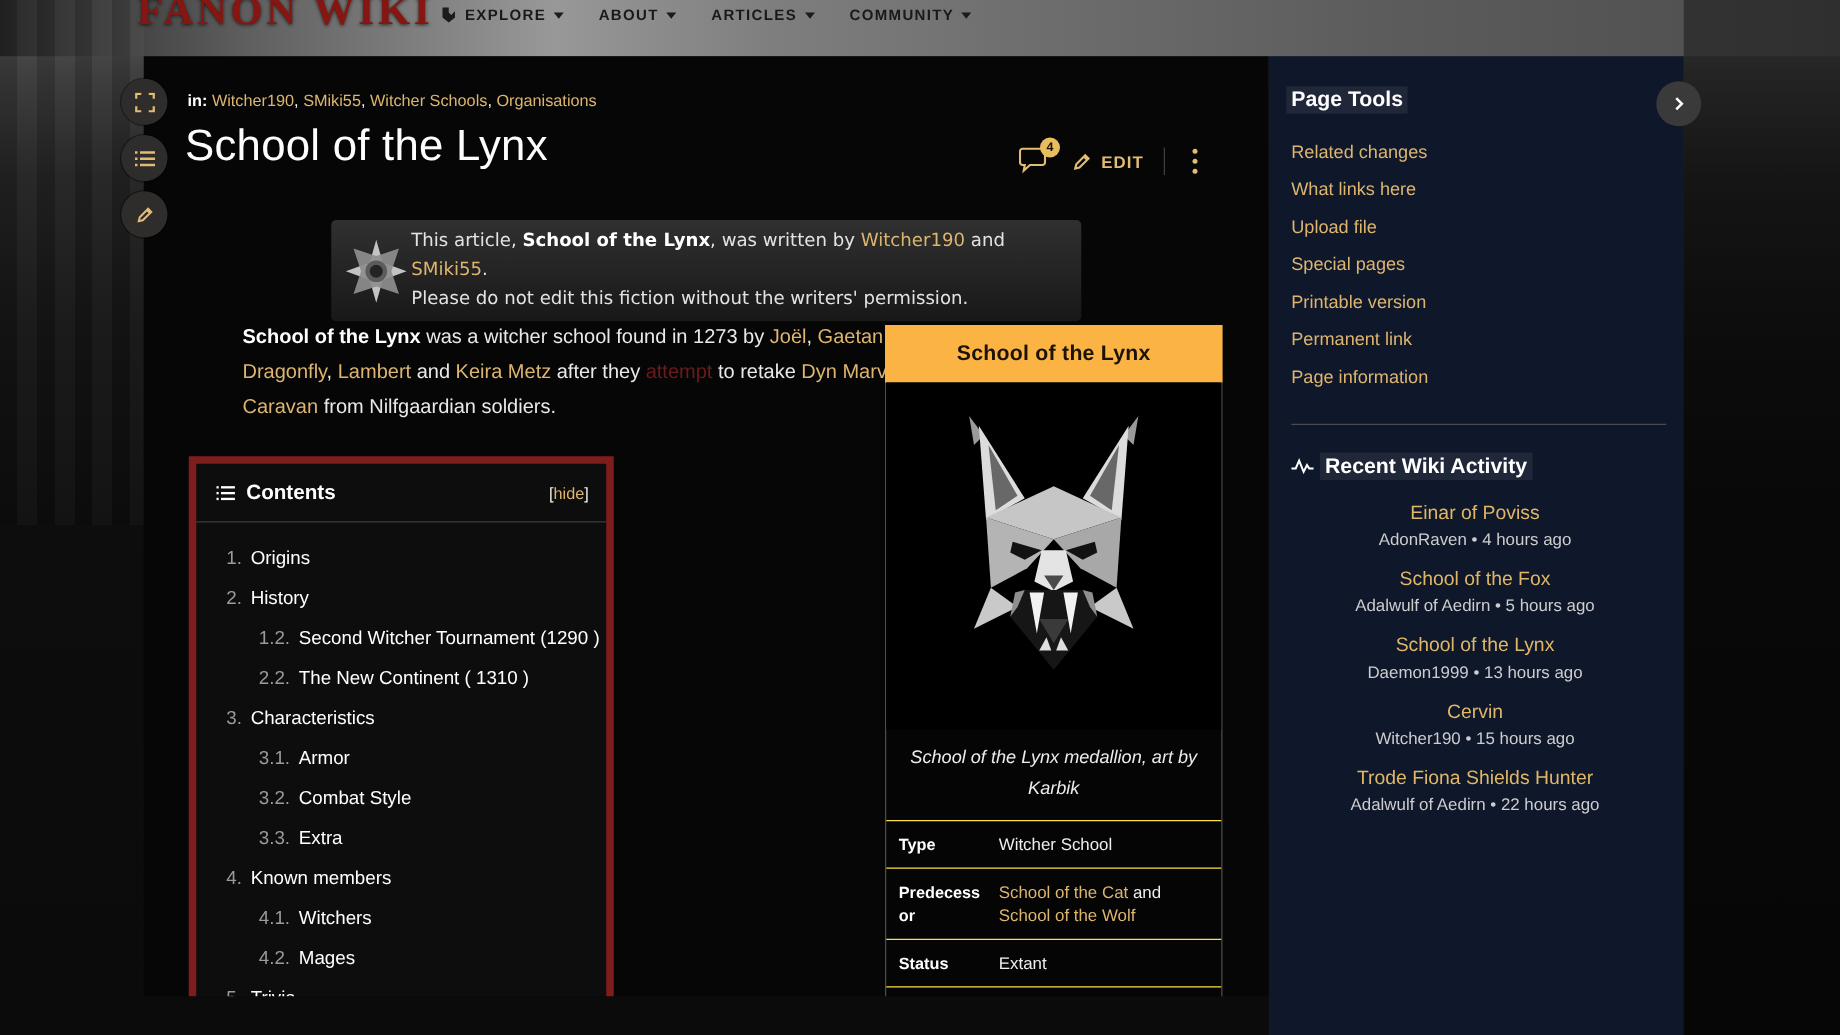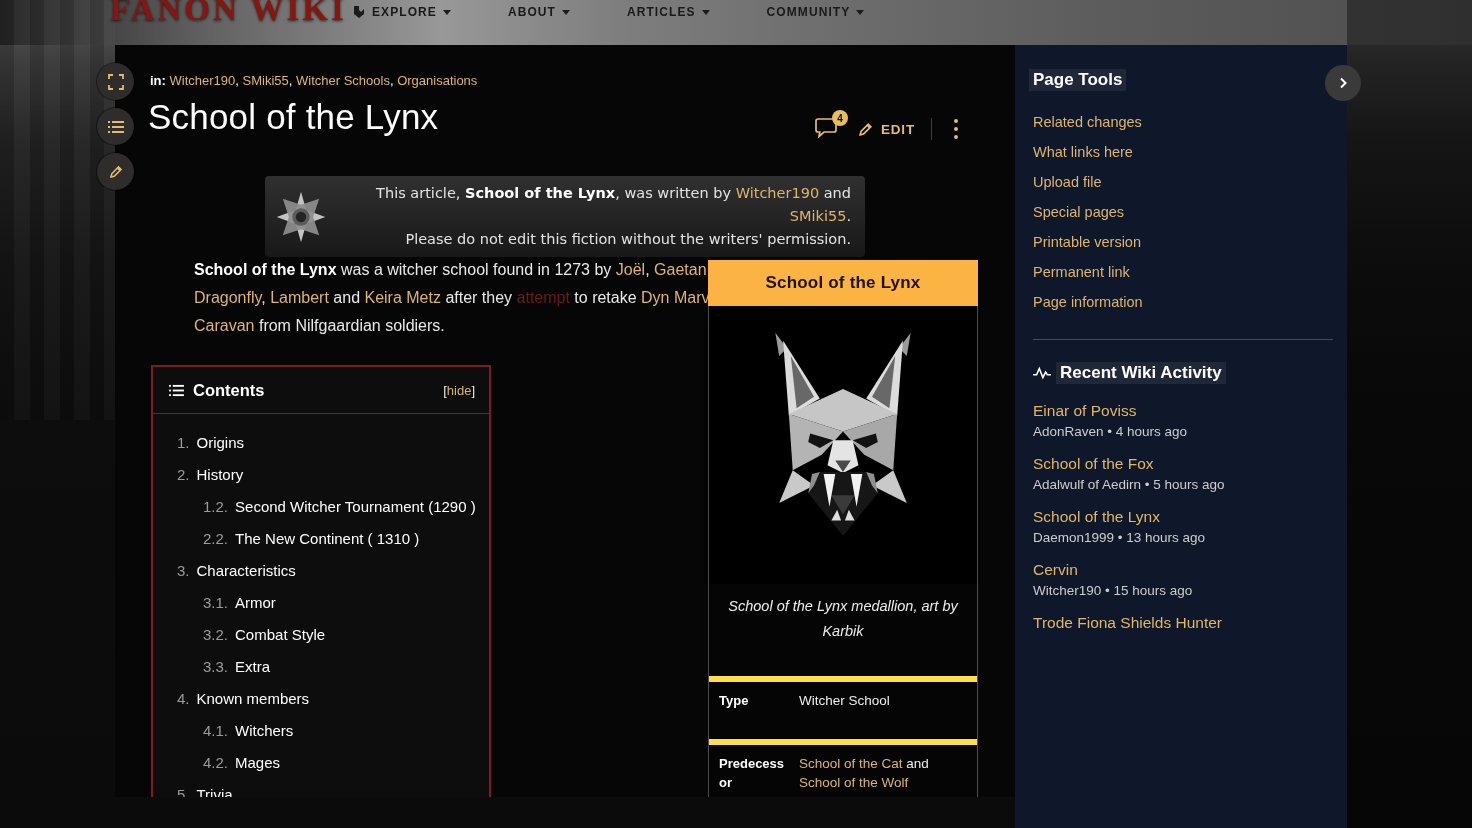--- a/index.html
+++ b/index.html
@@ -12,21 +12,21 @@
   
   .bg-top { position:absolute; left:0; top:0; width:1472px; height:45px;
     background:linear-gradient(90deg,#242424 0%,#616161 14%,#989898 30%,#7e7e7e 42%,#6f6f6f 55%,#5c5c5c 75%,#4d4d4d 100%); }
   .bg-left-streaks { position:absolute; left:0; top:0; width:115px; height:420px;
     background:repeating-linear-gradient(90deg, rgba(0,0,0,.22) 0 14px, rgba(255,255,255,.05) 14px 30px); opacity:.5; }
   .bg-right-shade { position:absolute; left:1347px; top:0; width:125px; height:828px; background:rgba(0,0,0,.38); }
 
   .wiki-logo { position:absolute; left:110px; top:-9px; font-family:"Liberation Serif", serif;
     font-weight:bold; font-size:33px; letter-spacing:3px; color:#871510; text-shadow:0 1px 3px rgba(0,0,0,.7); }
 
-  .topnav { position:absolute; left:352px; top:5px; display:flex; align-items:center; gap:57px; }
+  .topnav { position:absolute; left:352px; top:5px; display:flex; align-items:center; gap:28px; }
   .topnav .nav-item { display:flex; align-items:center; gap:6px; color:#191919; font-size:12px;
     font-weight:bold; letter-spacing:.09em; cursor:pointer; }
   .caret { width:0; height:0; border-left:4px solid transparent; border-right:4px solid transparent; border-top:5px solid #1b1b1b; }
 
   
   .main-wrap { position:absolute; left:115px; top:45px; width:900px; height:752px; background:#060606; overflow:hidden; }
 
   
   .float-btn { position:absolute; width:37px; height:37px; border-radius:50%; background:#2e2d2b;
     display:flex; align-items:center; justify-content:center; z-index:30; cursor:pointer; box-shadow:0 0 0 1px rgba(0,0,0,.4); }
@@ -44,59 +44,59 @@
     color:#161006; font-size:10px; font-weight:bold; display:flex; align-items:center; justify-content:center; }
   .edit-btn { display:flex; align-items:center; gap:7px; color:#e2bc74; font-size:13.5px; font-weight:bold;
     letter-spacing:.06em; cursor:pointer; }
   .vdiv { width:1px; height:22px; background:#3f3f3f; }
   .kebab { display:flex; flex-direction:column; gap:4px; padding:4px 6px; cursor:pointer; }
   .kebab i { width:4px; height:4px; border-radius:50%; background:#e2bc74; }
 
   .notice { position:absolute; left:150px; top:131px; width:600px; min-height:53px; border-radius:4px;
     background:linear-gradient(180deg,#303030,#181818); display:flex; align-items:center; padding:6px 14px 6px 8px;
     font-family:"DejaVu Sans", sans-serif; }
-  .notice .txt { flex:1; text-align:right; font-size:14.5px; line-height:23px; color:#e3e3e3; }
+  .notice .txt { flex:1; text-align:left; font-size:14.5px; line-height:23px; color:#e3e3e3; }
   .notice b { color:#fff; }
 
   .intro { position:absolute; left:35px; top:211px; width:552px; font-size:16px; line-height:28px; color:#e9e9e9;margin-left:44px; }
   .intro b { color:#fff; }
 
   
-  .toc { position:absolute; left:36px; top:320px; width:340px; height:453px; background:#0d0d0d; border:2px solid #7f1d1d; }
+  .toc { position:absolute; left:36px; top:320px; width:340px; height:453px; background:#0d0d0d; border:6px solid #7f1d1d; }
   .toc-head { display:flex; align-items:center; padding:14px 14px 13px 16px; }
   .toc-head .t { font-size:16.5px; font-weight:bold; color:#fff; margin-left:9px; flex:1; }
   .toc-hide { font-size:13px; color:#eee; cursor:pointer; }
   .toc-sep { height:1px; background:#3c3c3c; }
   .toc-list { padding:13px 14px 0 24px; font-size:15px; }
   .toc-item { line-height:32px; cursor:pointer; white-space:nowrap; }
   .toc-item .num { color:#9b9b9b; margin-right:7px; }
   .toc-item .lbl { color:#fff; }
   .toc-item.lv2 { margin-left:26px; }
 
   
   .infobox { position:absolute; left:593px; top:215px; width:270px; height:568px; background:#050505;
     border-left:1px solid #4d4d4d; border-right:1px solid #4d4d4d; }
   .ib-head { height:46px; margin:0 -1px; background:#fbb343; color:#1c1306; font-weight:bold; font-size:17px;
     display:flex; align-items:center; justify-content:center; letter-spacing:.2px; }
   .ib-img { height:278px; background:#000; display:flex; align-items:center; justify-content:center; cursor:pointer; }
   .ib-caption { padding:10px 18px 12px; text-align:center; font-style:italic; font-size:14.5px; line-height:25px; color:#ececec; }
-  .ib-row { display:flex; border-top:6px solid #fde047; padding:9px 0;margin-top:20px; }
+  .ib-row { display:flex; border-top:1px solid #fde047; padding:9px 0; }
   .ib-row .lab { width:88px; padding:0 8px 0 10px; font-size:13px; font-weight:bold; color:#fff; line-height:19px; overflow-wrap:anywhere; }
   .ib-row .val { flex:1; padding:0 10px 0 2px; font-size:13.5px; line-height:19px; color:#eee; }
 
   
   .rail { position:absolute; left:1015px; top:45px; width:332px; height:793px; background:#0f172a; }
   .rail-inner { padding:24px 20px 0 18px; }
   .rail-h { font-size:17px; font-weight:bold; color:#fff; display:inline-block; background:rgba(255,255,255,.07); padding:1px 4px; margin-left:-4px; }
   .tools-list { margin-top:16px; }
   .tools-list .tool { font-size:14.5px; line-height:30px; color:#ddb56f; cursor:pointer; }
   .rail-sep { height:1px; background:#4a4a4a; margin:22px 0 0; width:300px; }
   .act-head { margin-top:22px; display:flex; align-items:center; gap:9px; }
   .act-list { margin-top:17px; }
-  .act-entry { margin-bottom:13px; }
+  .act-entry { margin-bottom:13px;text-align:center; }
   .act-entry .at { font-size:15.5px; line-height:20px; color:#e0b766; cursor:pointer; }
   .act-entry .am { font-size:13.5px; line-height:18px; color:#cdcdcd; margin-top:2px; }
   .rail-collapse { position:absolute; left:310px; top:20px; width:36px; height:36px; border-radius:50%;
     background:#3a3a3a; display:flex; align-items:center; justify-content:center; cursor:pointer; }
 </style>
 </head>
 <body>
 
 <div class="bg-top"></div>
 <div class="bg-left-streaks"></div>
@@ -315,16 +315,17 @@
       <div class="act-entry">
         <div class="at">School of the Lynx</div>
         <div class="am">Daemon1999 • 13 hours ago</div>
       </div>
       <div class="act-entry">
         <div class="at">Cervin</div>
         <div class="am">Witcher190 • 15 hours ago</div>
       </div>
       <div class="act-entry">
         <div class="at">Trode Fiona Shields Hunter</div>
+        <div class="am">Adalwulf of Aedirn • 22 hours ago</div>
       </div>
     </div>
   </div>
 </aside>
 
 </body></html>

